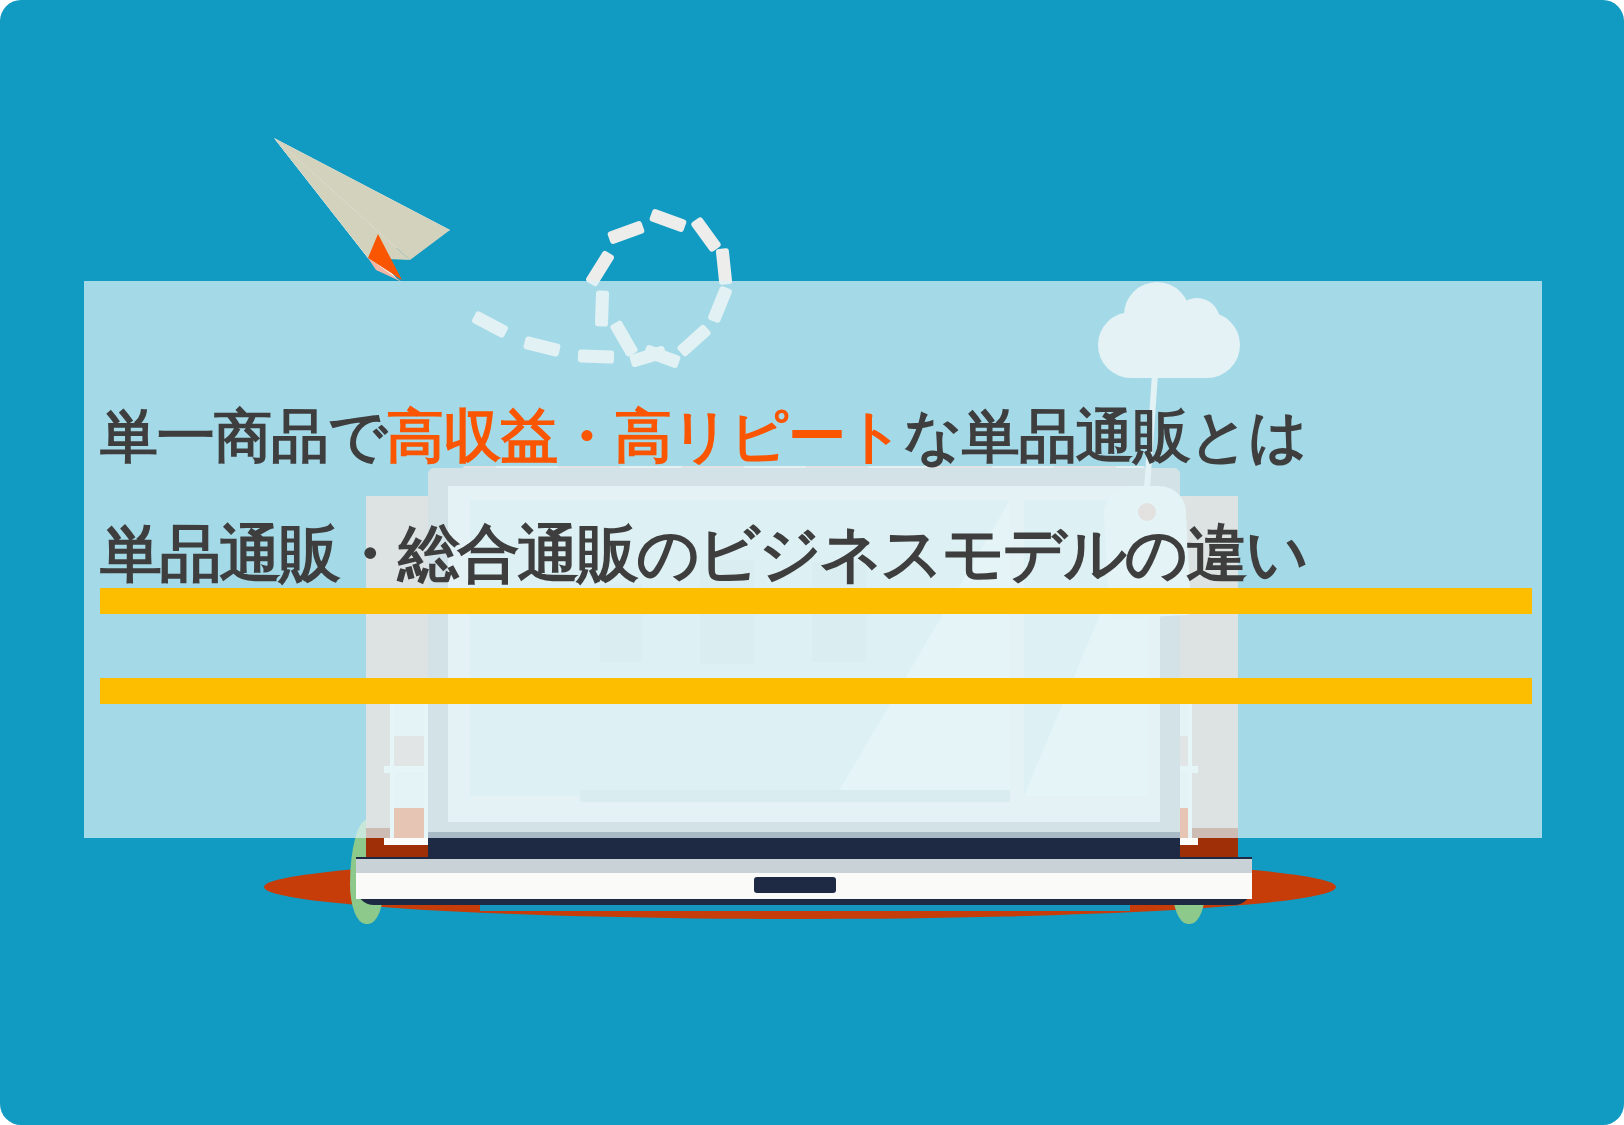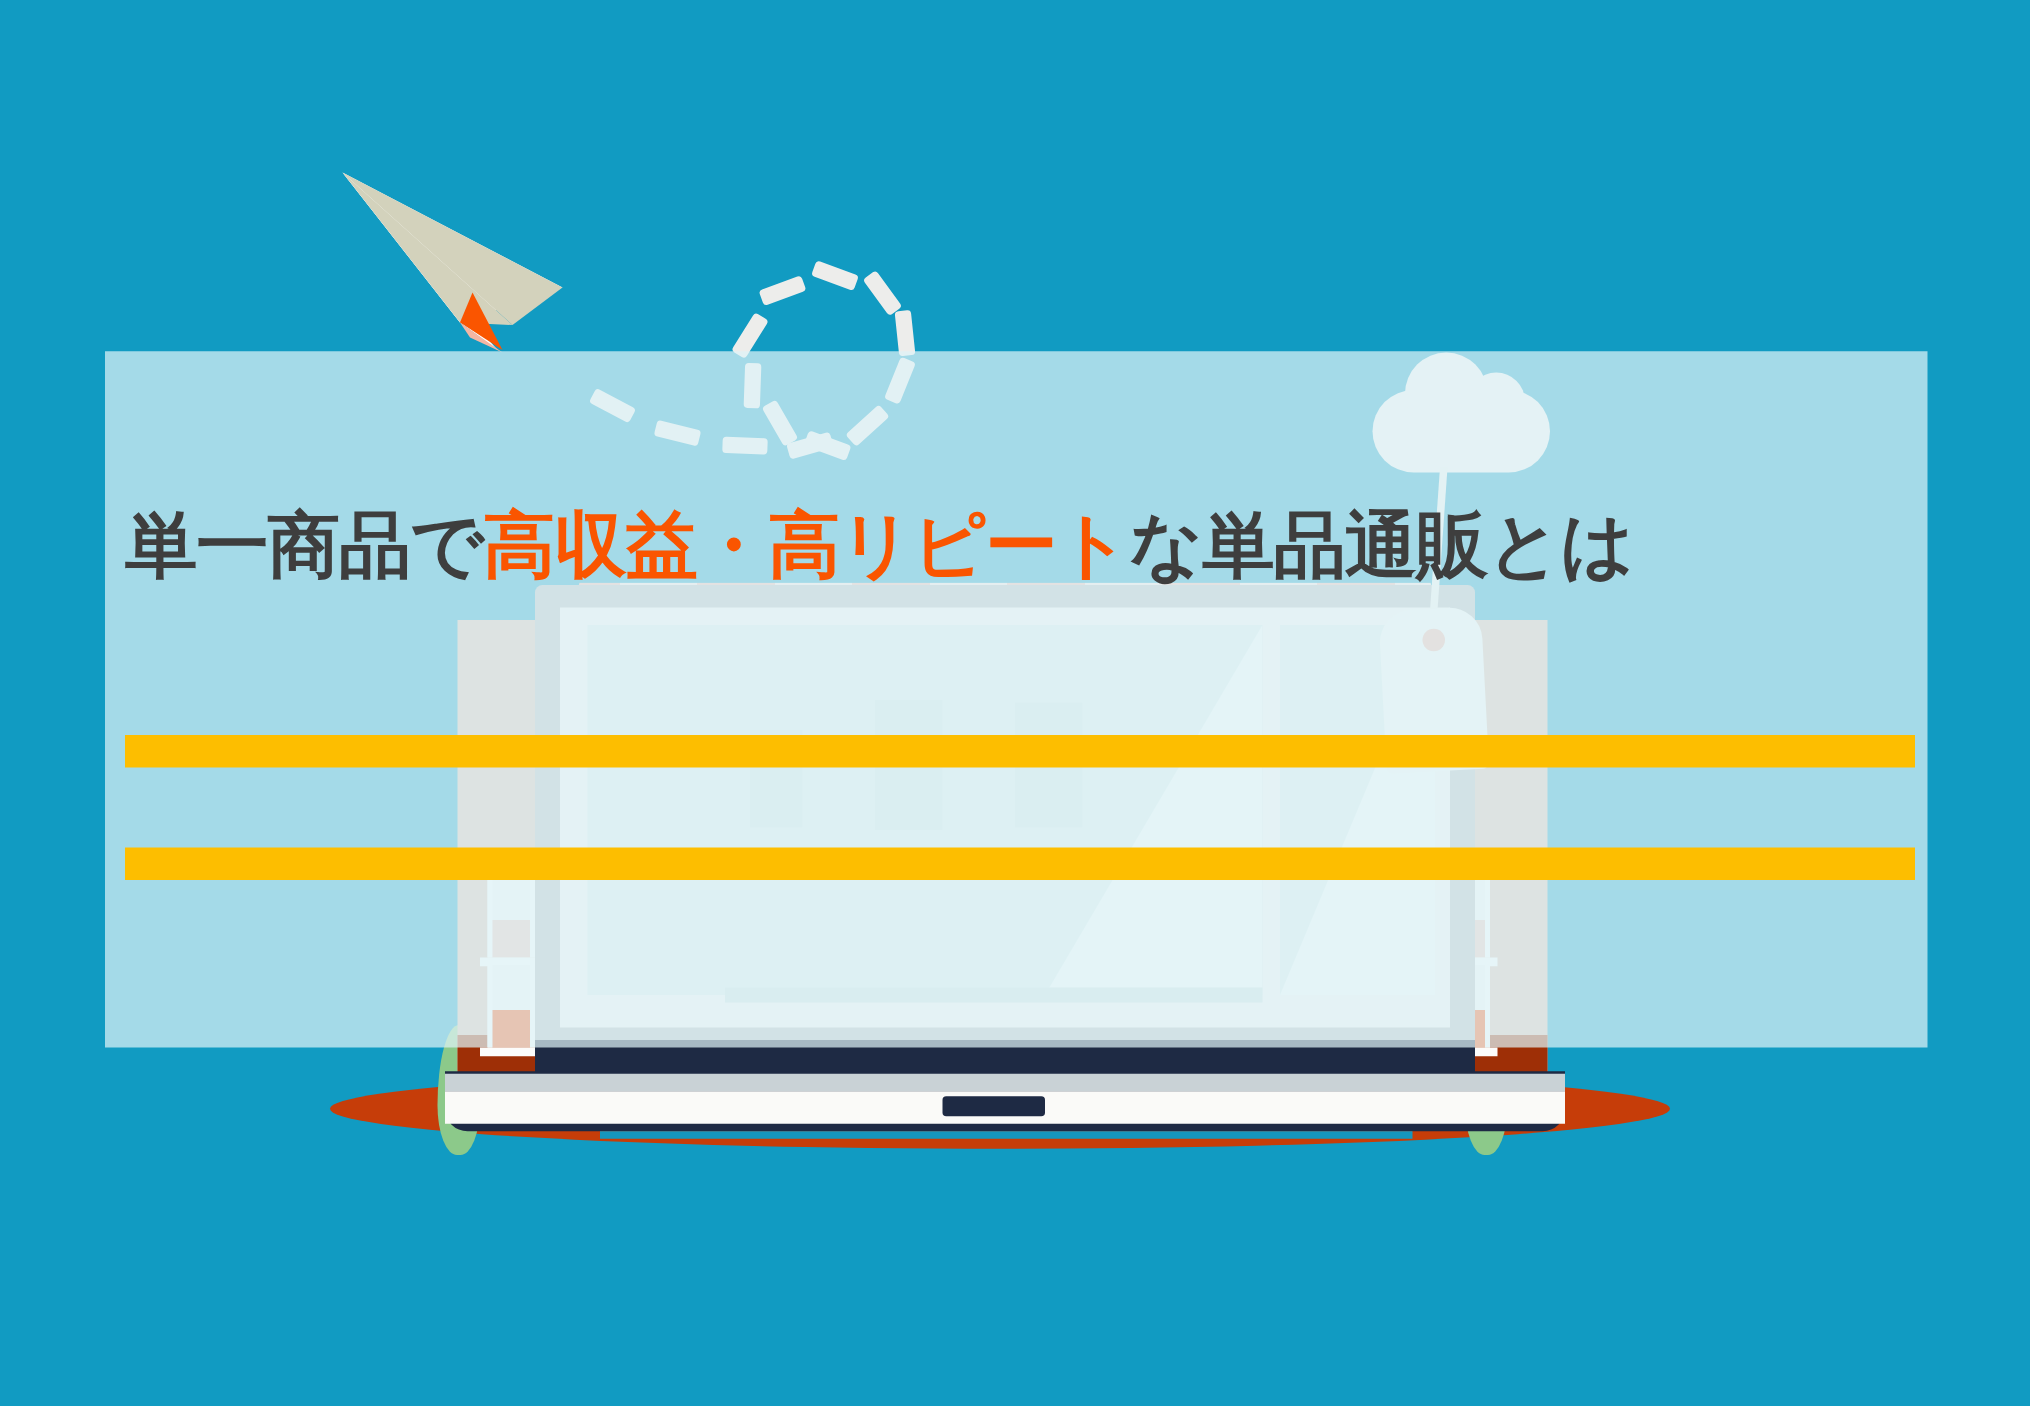--- a/index.html
+++ b/index.html
@@ -7,20 +7,21 @@
     padding: 0;
     background: #ffffff;
   }
   #stage {
     position: relative;
     width: 1624px;
     height: 1125px;
     overflow: hidden;
     background: #119BC2;
     font-family: "DejaVu Sans", "Liberation Sans", sans-serif;
+    border-radius: 21px;
   }
 
   
   .illus { position: absolute; inset: 0; }
 
   
   .ground {
     position: absolute;
     left: 264px;
     top: 855px;
@@ -410,15 +411,16 @@
   </div>
 
   <div class="panel"></div>
 
   <div class="hl-bar hl1"></div>
   <div class="hl-bar hl2"></div>
 
   <div class="textwrap">
     <div class="headline"><span>単一商品で</span><span class="accent">高収益・高リピート</span><span>な単品通販とは</span></div>
 
+    <div class="subline sub1">単品通販・総合通販のビジネスモデルの違い</div>
   </div>
 
 </div>
 
 </body></html>

